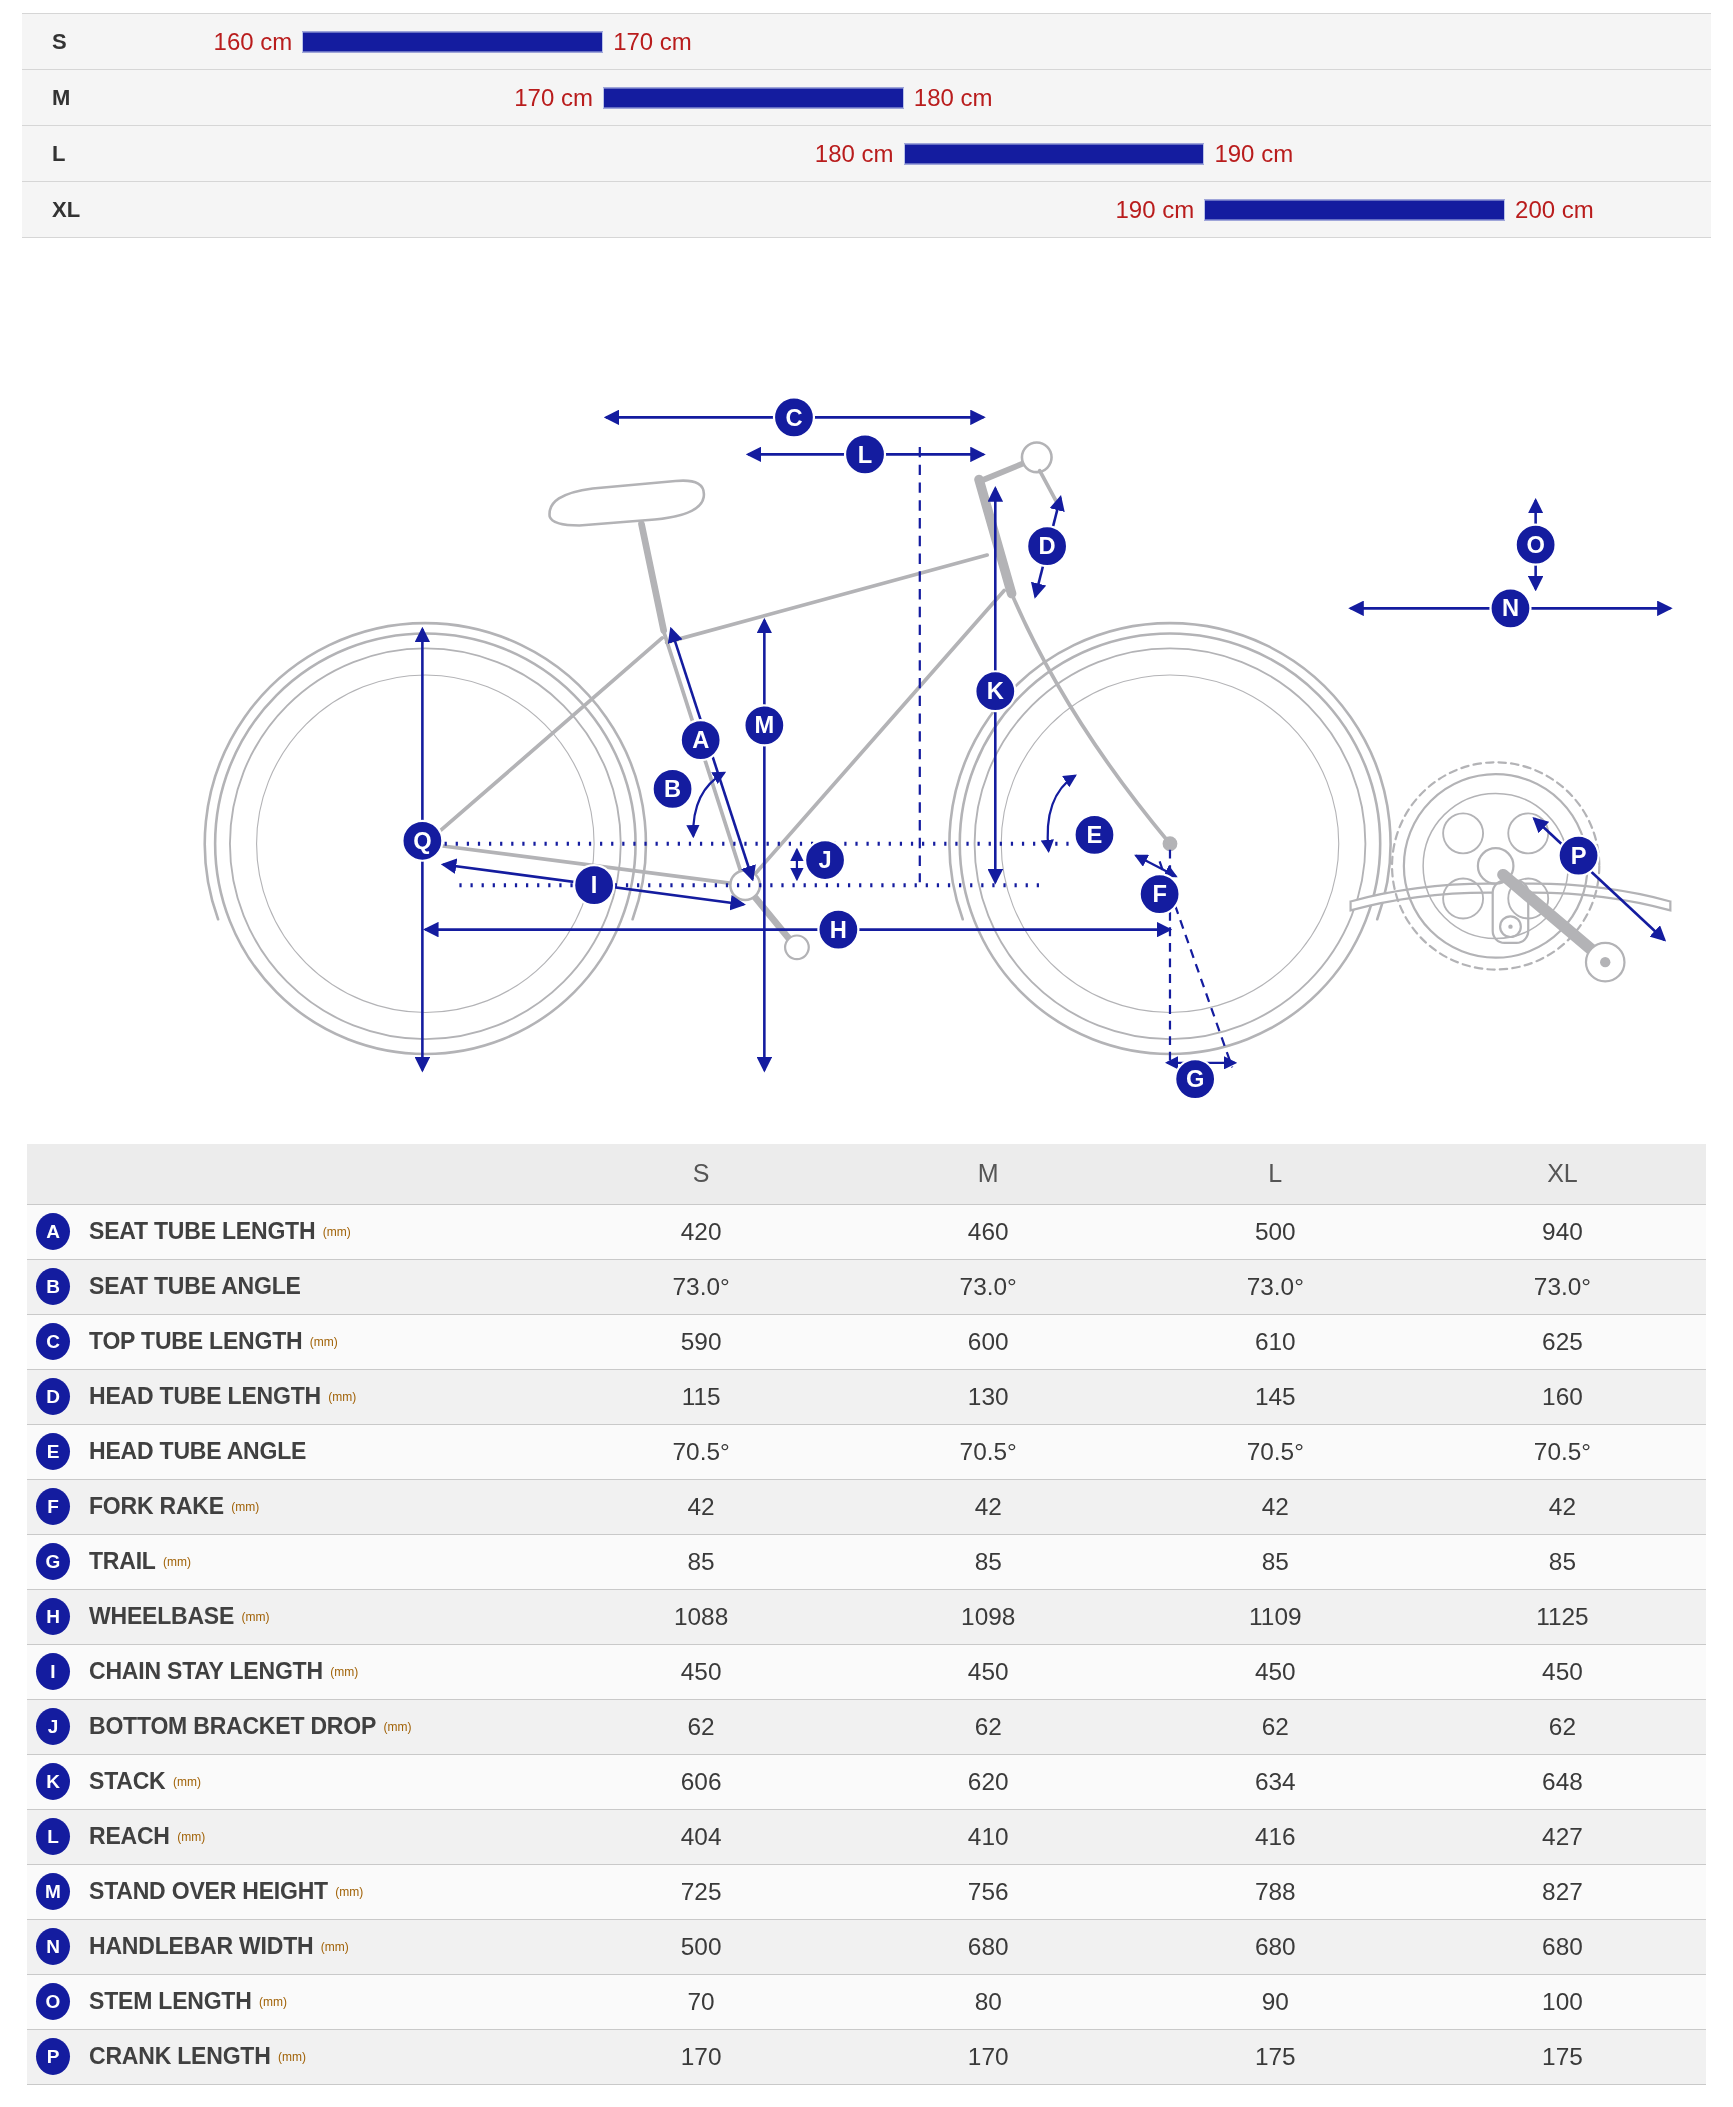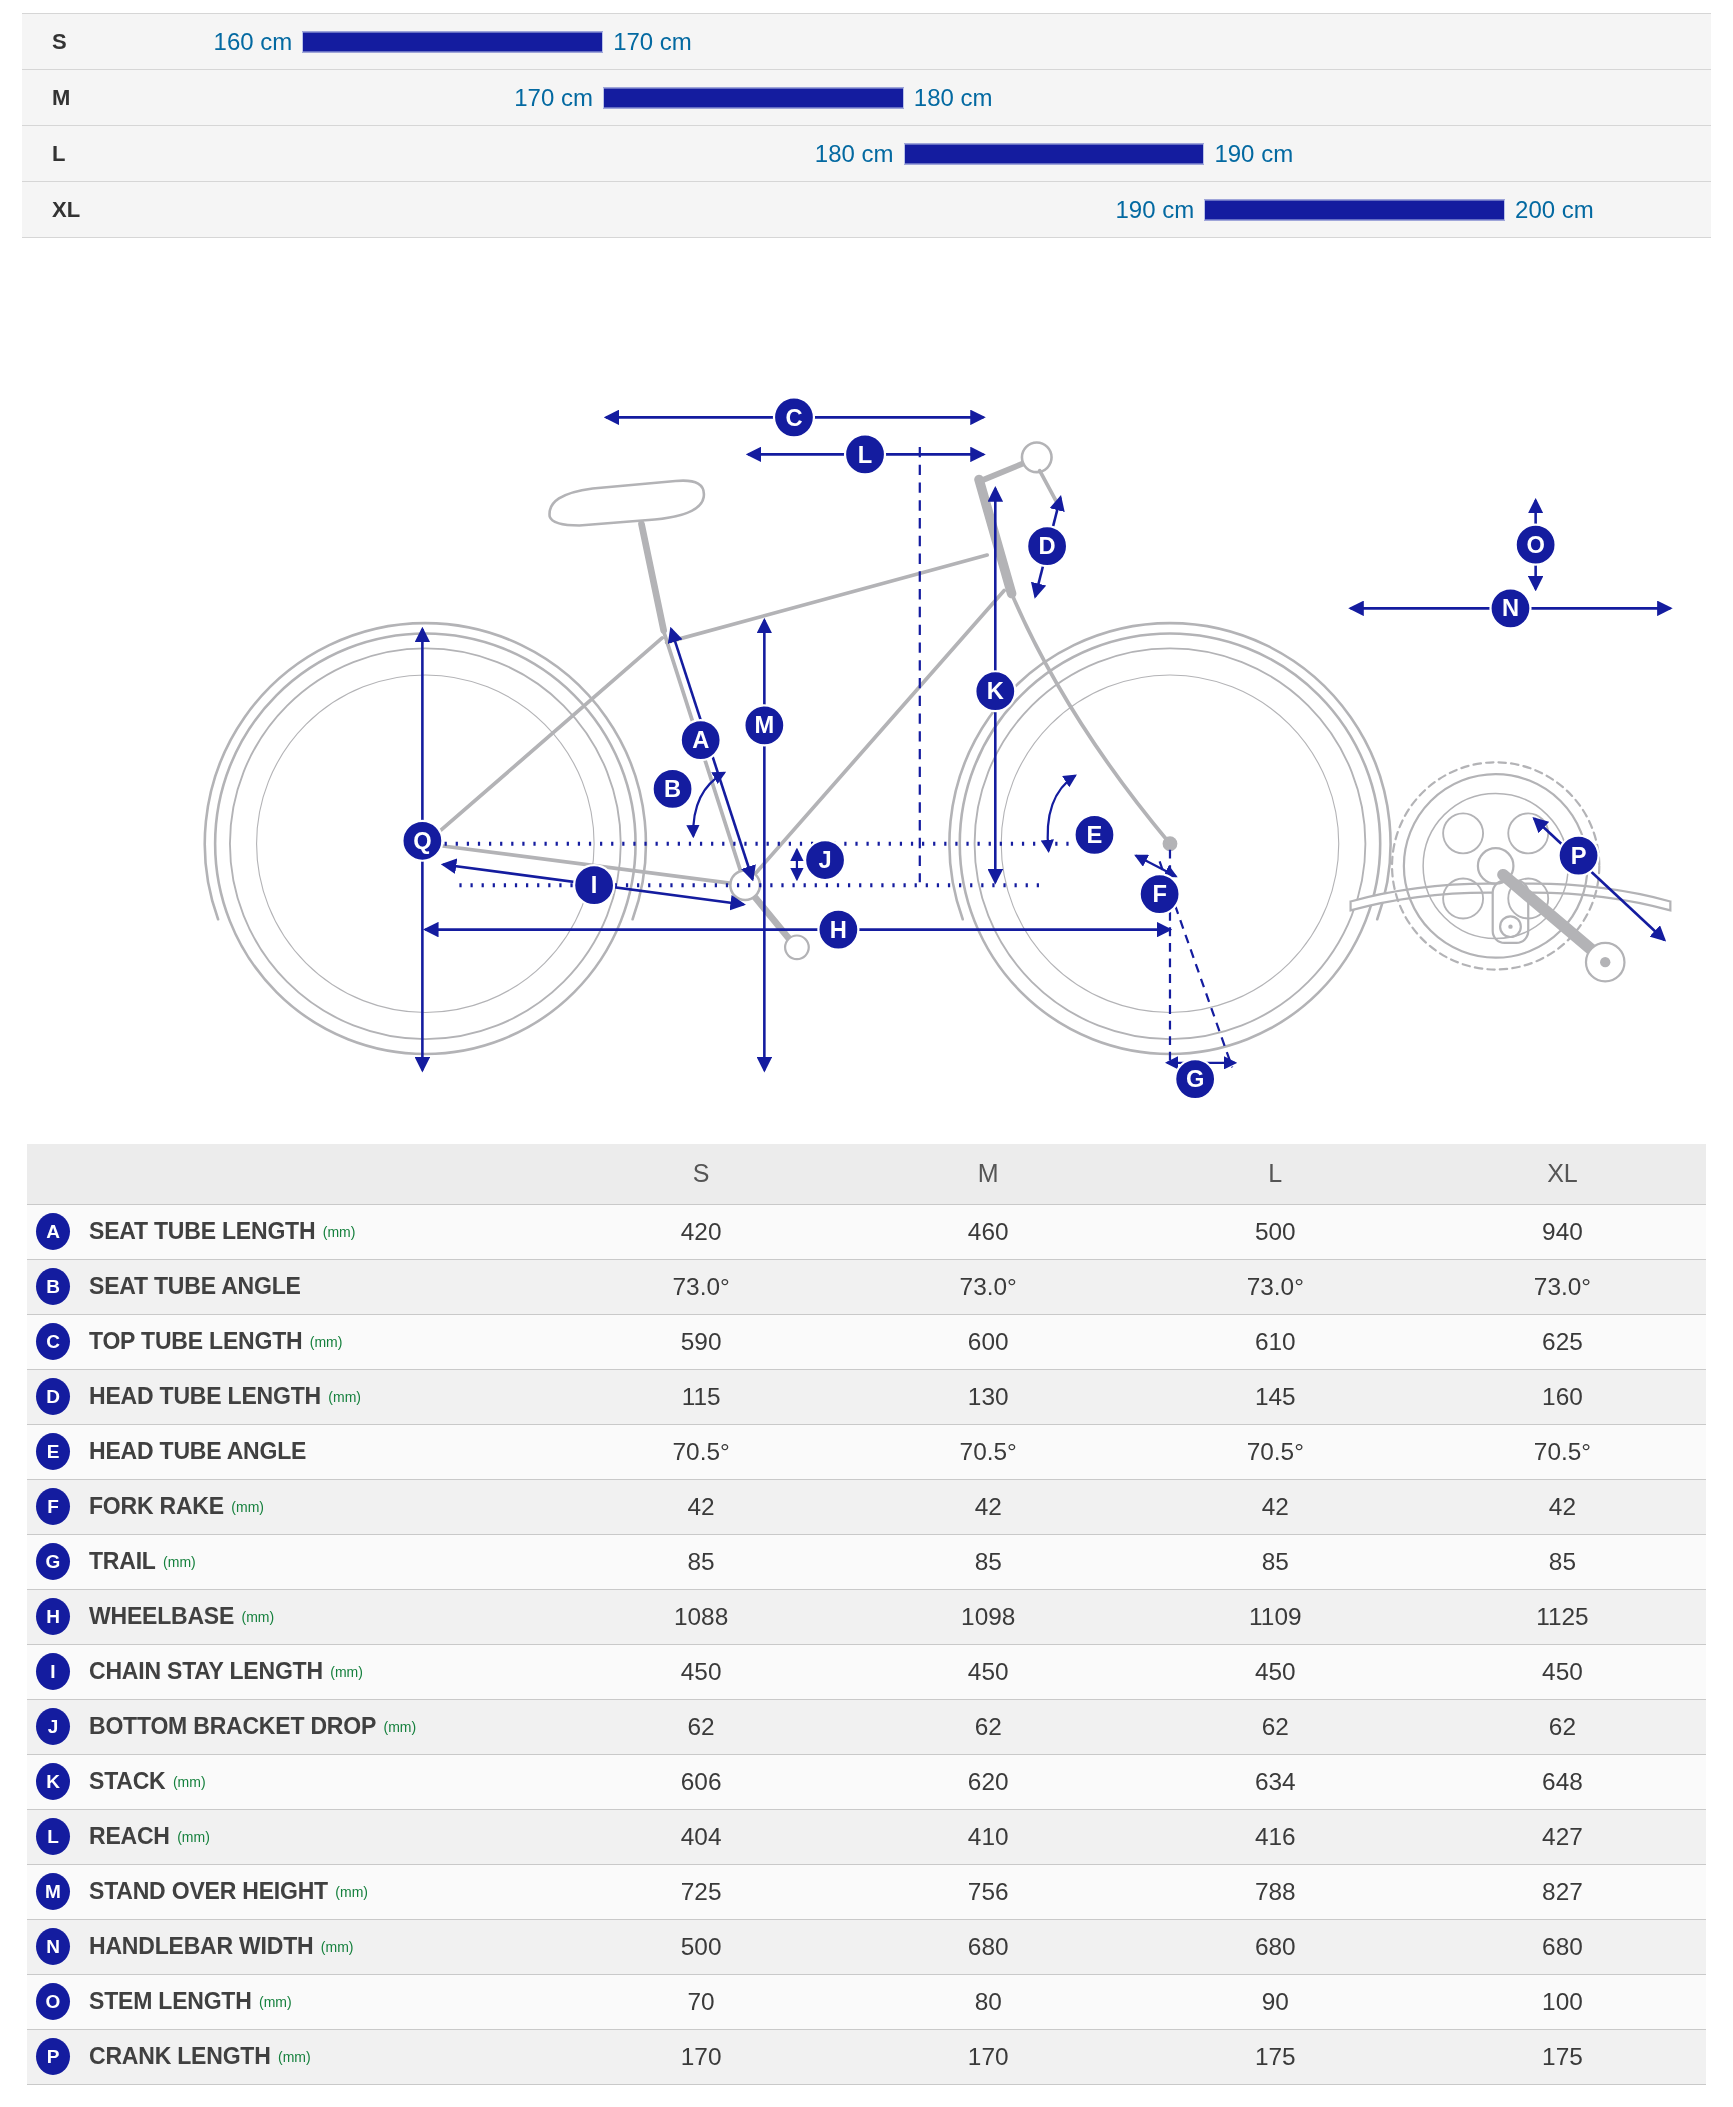--- a/index.html
+++ b/index.html
@@ -5,40 +5,40 @@
   html,body{margin:0;padding:0;background:#fff;}
   body{width:1733px;height:2108px;overflow:hidden;
        font-family:"Liberation Sans","DejaVu Sans",sans-serif;color:#3a3a3a;}
   
   .size-chart{margin:13.3px 22px 0 22px;}
   .size-row{position:relative;height:55px;background:#f5f5f5;border-top:1.5px solid #d6d6d6;}
   .size-row:last-child{border-bottom:1.5px solid #d6d6d6;}
   .size-label{position:absolute;left:30px;top:50%;transform:translateY(-50%);
               font-weight:bold;font-size:22px;color:#333;}
   .range-label{position:absolute;top:50%;transform:translateY(-50%);
-               font-size:24px;color:#0369a1;white-space:nowrap;}
+               font-size:24px;color:#b91c1c;white-space:nowrap;}
   .hbar{position:absolute;top:50%;transform:translateY(-50%);height:21px;
         background:#141c9f;border:1.5px solid #b9c2e8;box-sizing:border-box;}
   
   .diagram-wrap{margin-top:132px;}
   .diagram-wrap svg{display:block;}
   
   .table-wrap{margin:18.5px 27px 0 27px;}
   table{width:100%;border-collapse:collapse;table-layout:fixed;}
   thead th{background:#ececec;height:58px;font-size:25px;color:#555;font-weight:normal;}
   tbody tr{height:55px;border-top:1.5px solid #c9c9c9;}
   tbody tr:nth-child(odd){background:#fafafa;}
   tbody tr:nth-child(even){background:#f1f1f1;}
   tbody tr:last-child{border-bottom:1.5px solid #c9c9c9;}
   td.lab{padding-left:9px;white-space:nowrap;}
   .badge{display:inline-flex;width:34px;height:37px;border-radius:50%;background:#141c9f;
          color:#fff;font-weight:bold;font-size:19px;align-items:center;justify-content:center;
          margin-right:19px;vertical-align:middle;}
   .rowlab{font-weight:bold;font-size:23px;color:#404040;letter-spacing:-0.2px;vertical-align:middle;}
-  .unit{font-size:14px;color:#15803d;margin-left:7.4px;font-weight:normal;vertical-align:middle;}
+  .unit{font-size:12px;color:#a16207;margin-left:7.4px;font-weight:normal;vertical-align:middle;}
   td.val{text-align:center;font-size:24.4px;color:#3a3a3a;}
 </style>
 </head>
 <body>
 
 <div class="page">
 
   <section class="size-chart" id="size-chart">
       <div class="size-row">
         <span class="size-label">S</span>

